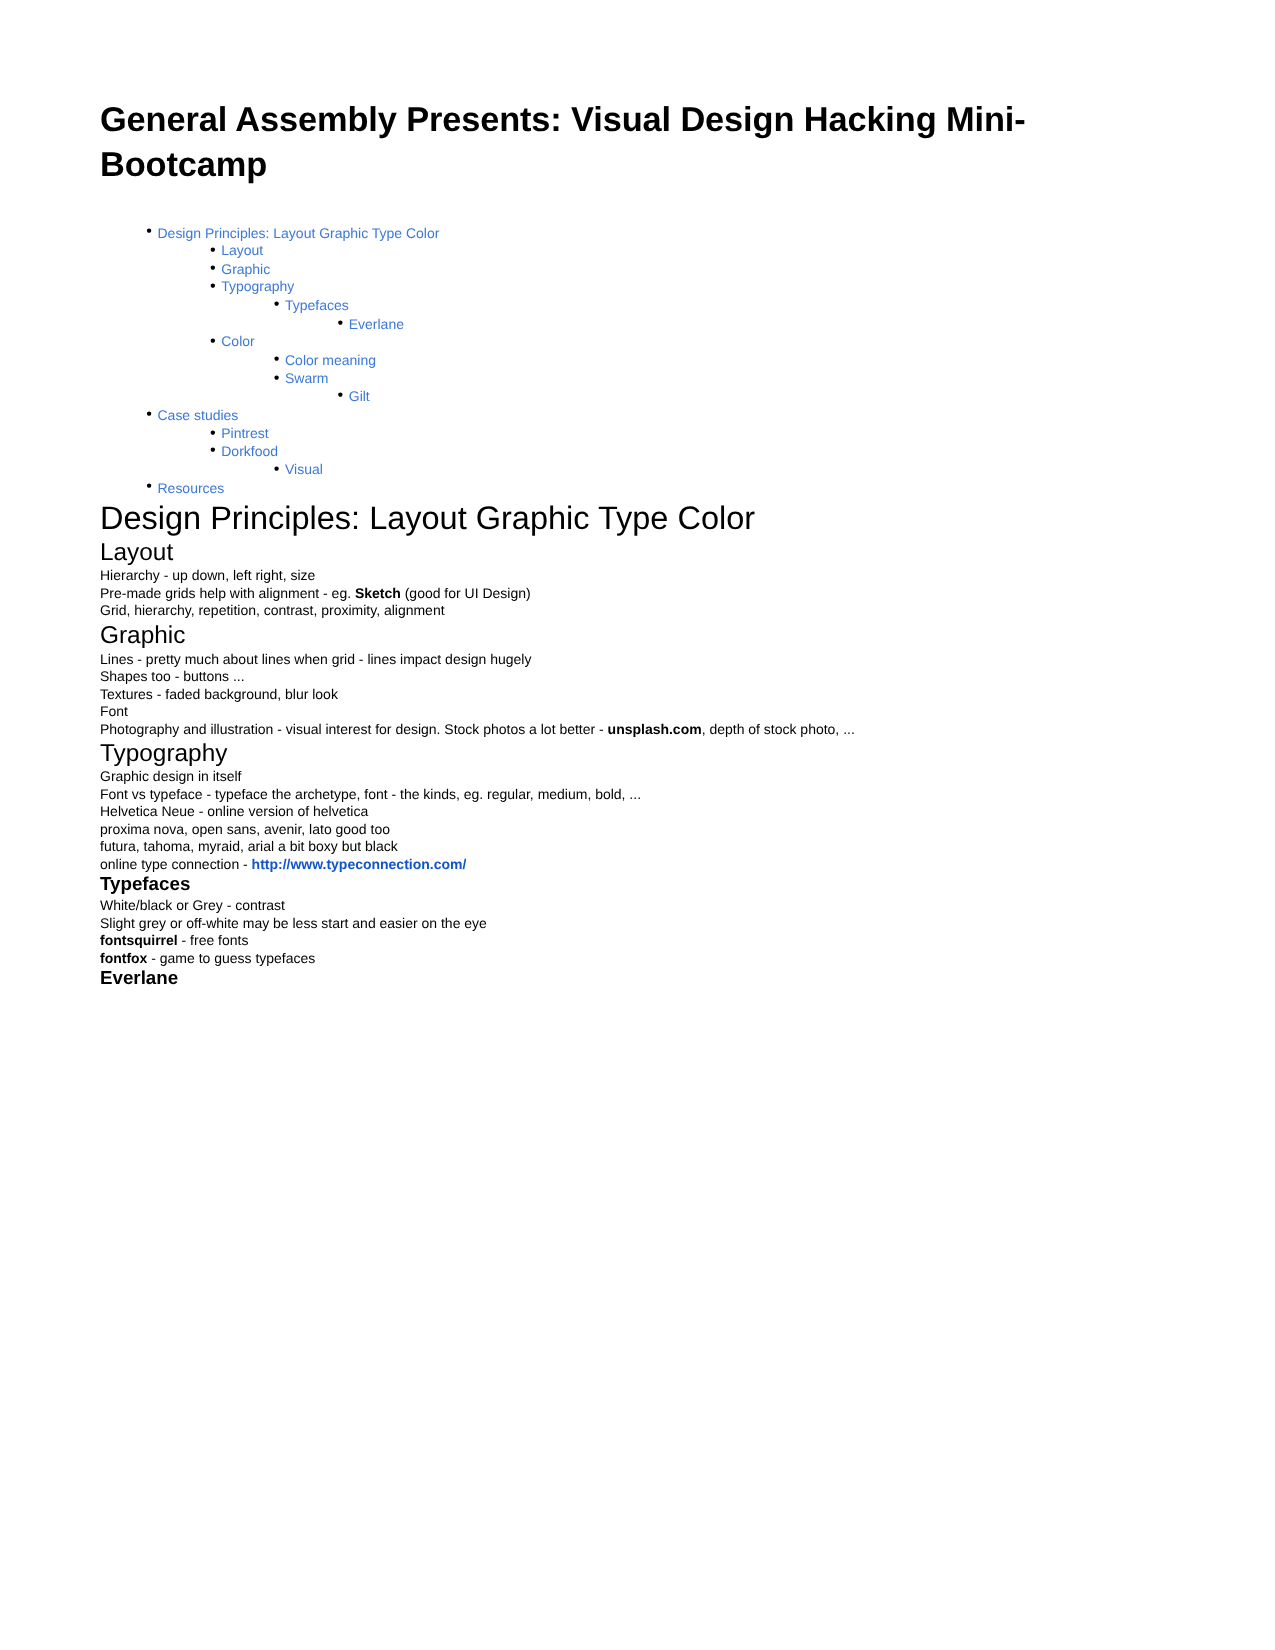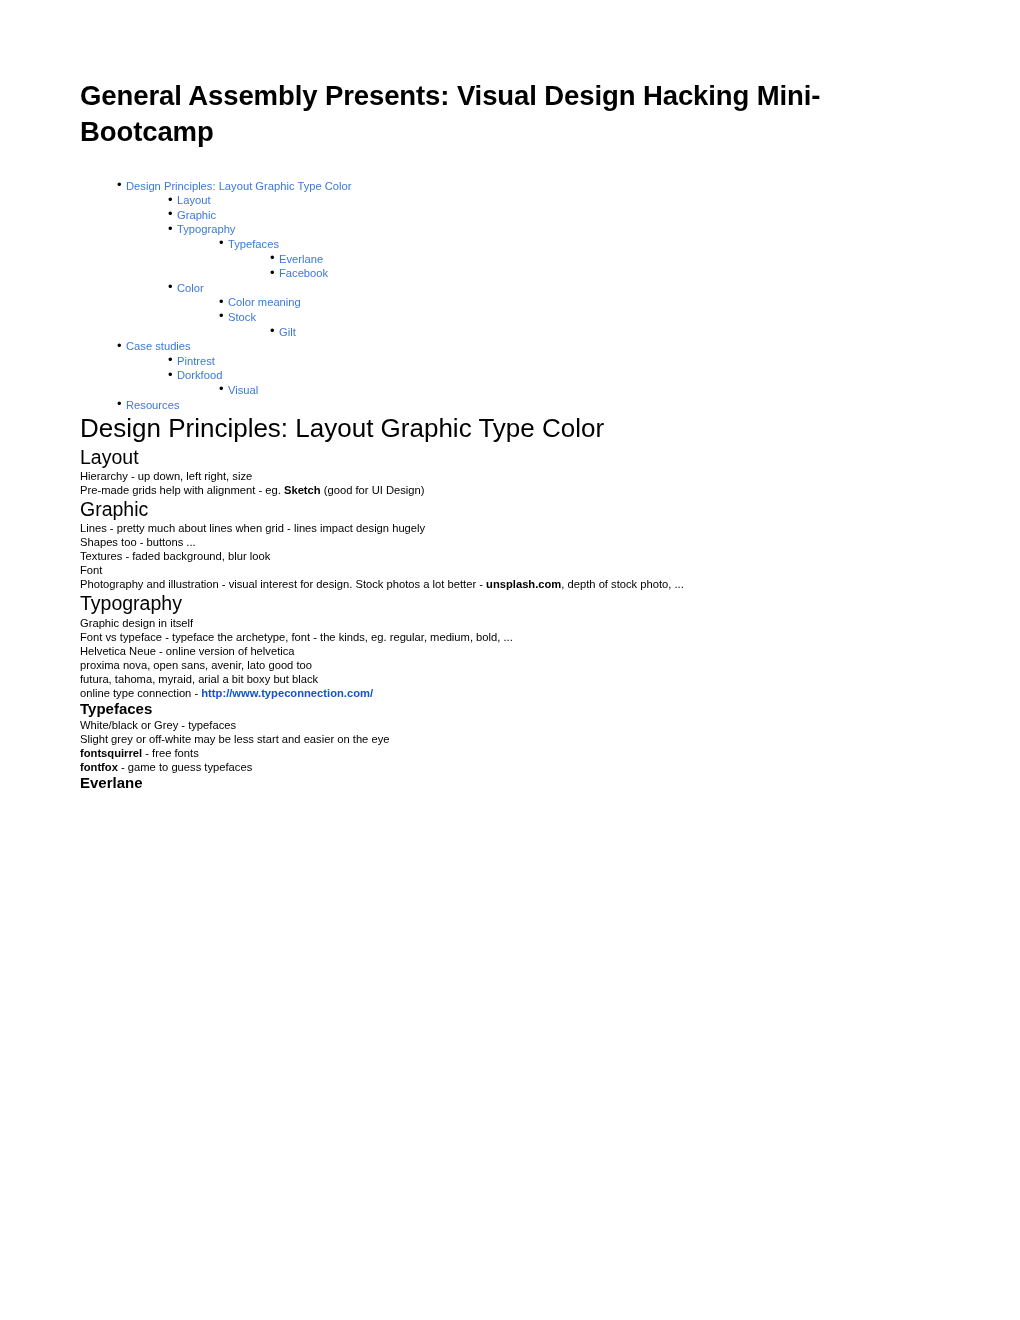--- a/index.html
+++ b/index.html
@@ -143,35 +143,31 @@
       <span class="toc-label">Typography</span>
     </div>
     <div class="toc-row lvl3">
       <span class="toc-bullet"></span>
       <span class="toc-label">Typefaces</span>
     </div>
     <div class="toc-row lvl4">
       <span class="toc-bullet"></span>
       <span class="toc-label">Everlane</span>
     </div>
-    <div class="toc-row lvl4">
-      <span class="toc-bullet"></span>
-      <span class="toc-label">Facebook</span>
-    </div>
     <div class="toc-row lvl2">
       <span class="toc-bullet"></span>
       <span class="toc-label">Color</span>
     </div>
     <div class="toc-row lvl3">
       <span class="toc-bullet"></span>
       <span class="toc-label">Color meaning</span>
     </div>
     <div class="toc-row lvl3">
       <span class="toc-bullet"></span>
-      <span class="toc-label">Stock</span>
+      <span class="toc-label">Swarm</span>
     </div>
     <div class="toc-row lvl4">
       <span class="toc-bullet"></span>
       <span class="toc-label">Gilt</span>
     </div>
     <div class="toc-row lvl1">
       <span class="toc-bullet"></span>
       <span class="toc-label">Case studies</span>
     </div>
     <div class="toc-row lvl2">
@@ -190,37 +186,38 @@
       <span class="toc-bullet"></span>
       <span class="toc-label">Resources</span>
     </div>
   </nav>
 
   <h2 class="h-sec sp-h2">Design Principles: Layout Graphic Type Color</h2>
 
   <h3 class="h-sub sp-h3">Layout</h3>
   <p class="body sp-p">Hierarchy - up down, left right, size</p>
   <p class="body sp-p"><span>Pre-made grids help with alignment - eg. </span><span class="b">Sketch</span><span> (good for UI Design)</span></p>
+  <p class="body sp-p">Grid, hierarchy, repetition, contrast, proximity, alignment</p>
 
   <h3 class="h-sub sp-h3">Graphic</h3>
   <p class="body sp-p1">Lines - pretty much about lines when grid - lines impact design hugely</p>
   <p class="body sp-p">Shapes too - buttons ...</p>
   <p class="body sp-p">Textures - faded background, blur look</p>
   <p class="body sp-p">Font</p>
   <p class="body sp-p"><span>Photography and illustration - visual interest for design.  Stock photos a lot better - </span><span class="b">unsplash.com</span><span>, depth of stock photo, ...</span></p>
 
   <h3 class="h-sub sp-h3">Typography</h3>
   <p class="body sp-p1">Graphic design in itself</p>
   <p class="body sp-p">Font vs typeface - typeface the archetype, font - the kinds, eg. regular, medium, bold, ...</p>
   <p class="body sp-p">Helvetica Neue - online version of helvetica</p>
   <p class="body sp-p">proxima nova, open sans, avenir, lato good too</p>
   <p class="body sp-p">futura, tahoma, myraid, arial a bit boxy but black</p>
   <p class="body sp-p"><span>online type connection - </span><span class="link-bold">http://www.typeconnection.com/</span></p>
 
   <h4 class="h-min sp-h4">Typefaces</h4>
-  <p class="body sp-p1">White/black or Grey - typefaces</p>
+  <p class="body sp-p1">White/black or Grey - contrast</p>
   <p class="body sp-p">Slight grey or off-white may be less start and easier on the eye</p>
   <p class="body sp-p"><span class="b">fontsquirrel</span><span> - free fonts</span></p>
   <p class="body sp-p"><span class="b">fontfox</span><span> - game to guess typefaces</span></p>
 
   <h4 class="h-min sp-h4">Everlane</h4>
 
 </div>
 
 </body></html>

